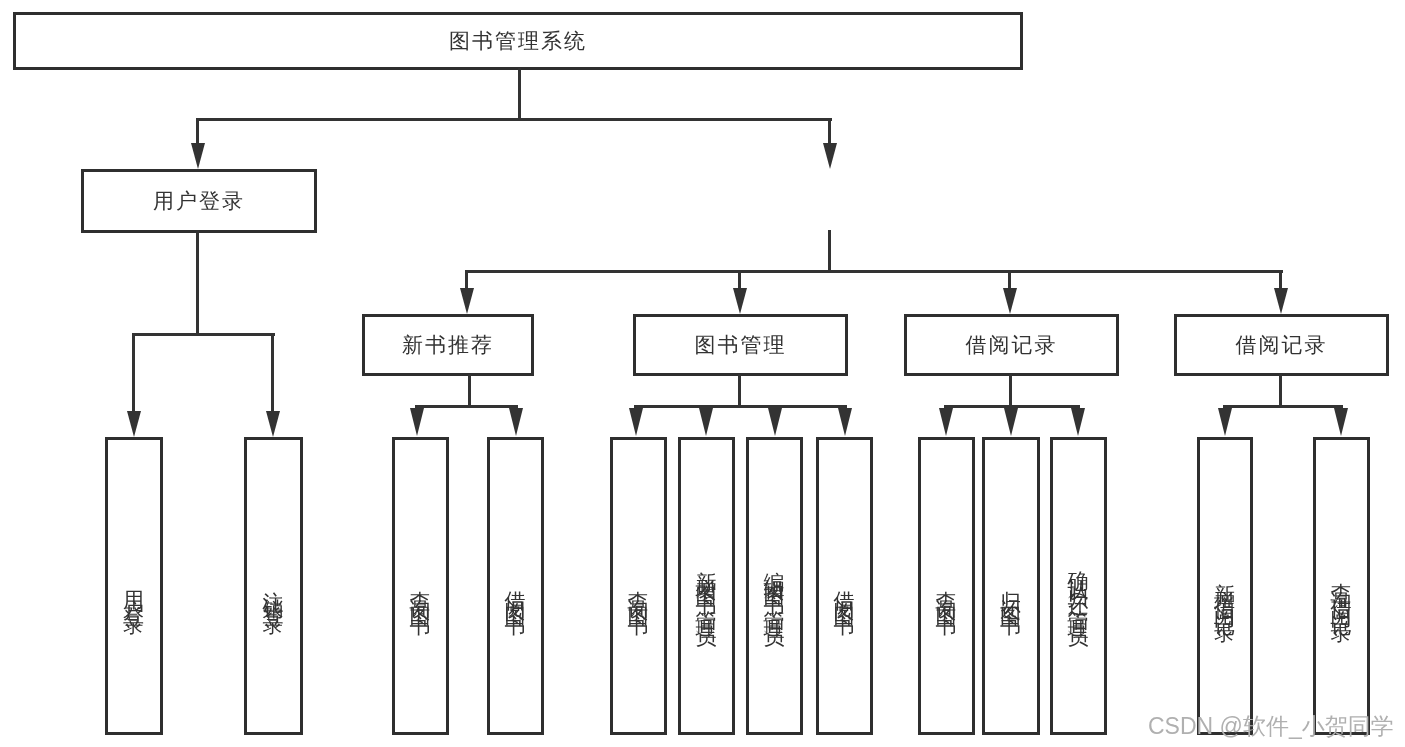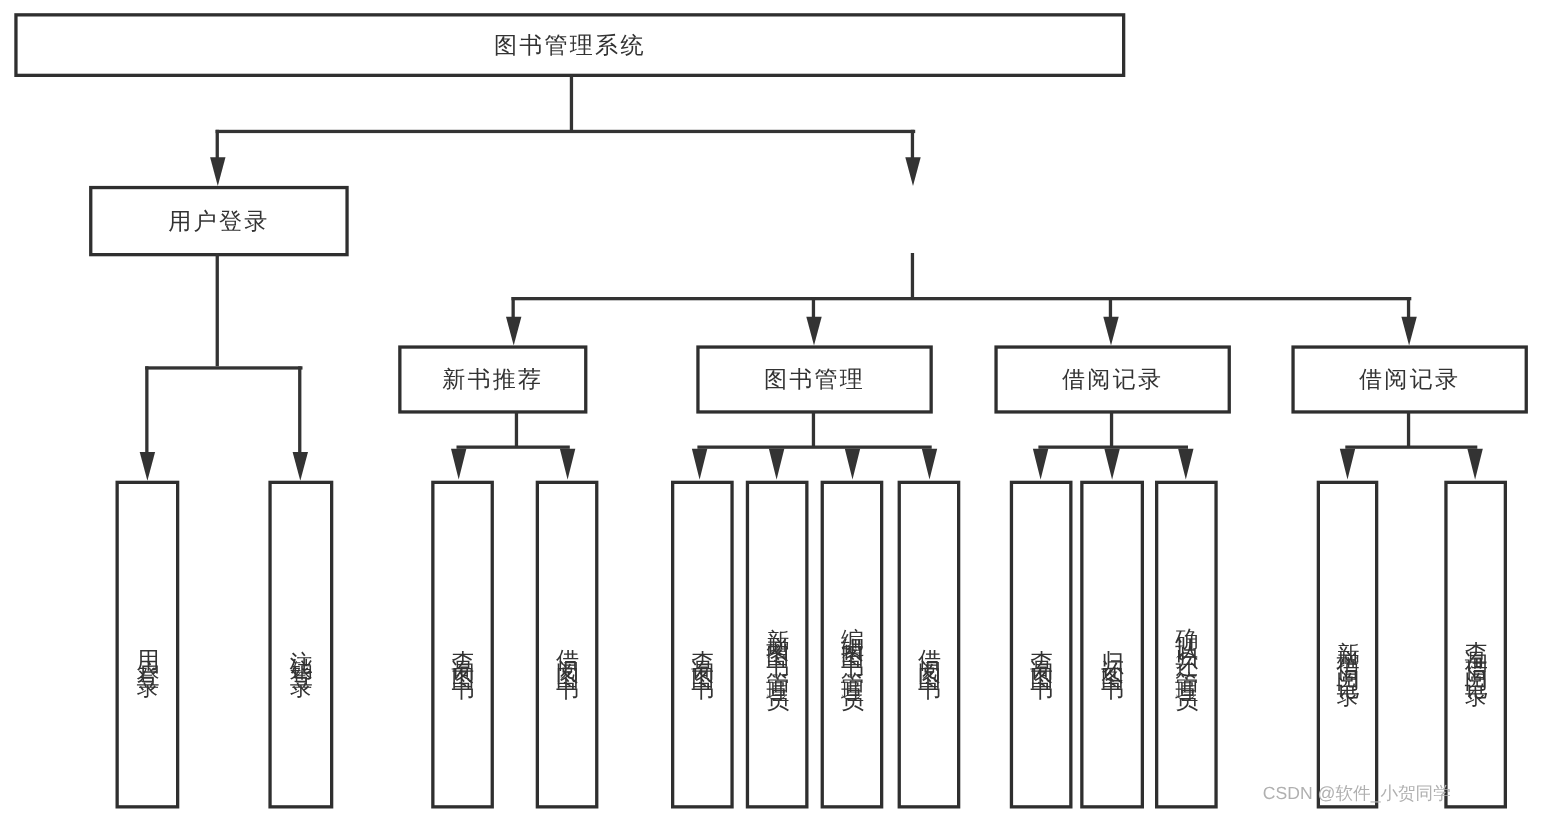--- a/index.html
+++ b/index.html
@@ -47,21 +47,21 @@
     height: 0;
     border-left: 7px solid transparent;
     border-right: 7px solid transparent;
     border-top: 26px solid #333333;
   }
   .arrow.long { border-top-width: 28px; }
   .watermark {
     position: absolute;
     left: 1148px;
     top: 711px;
-    font-size: 16px;
+    font-size: 23px;
     color: #b0b0b0;
     white-space: nowrap;
     z-index: 10;
   }
 </style>
 </head>
 <body>
 
 <div class="canvas">
 

